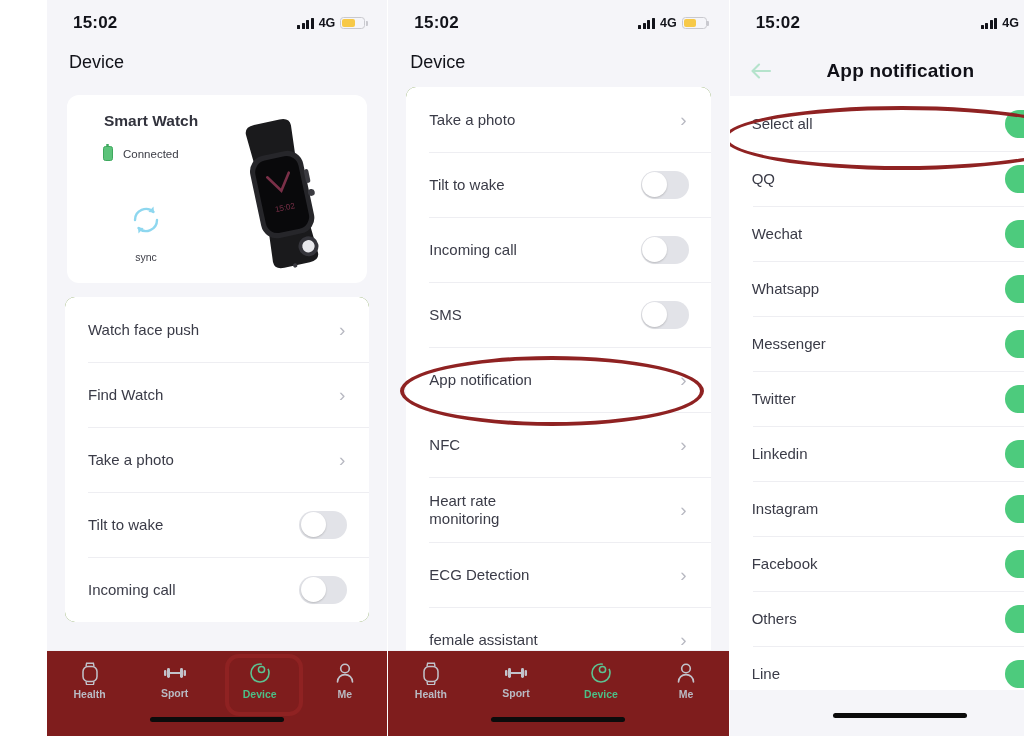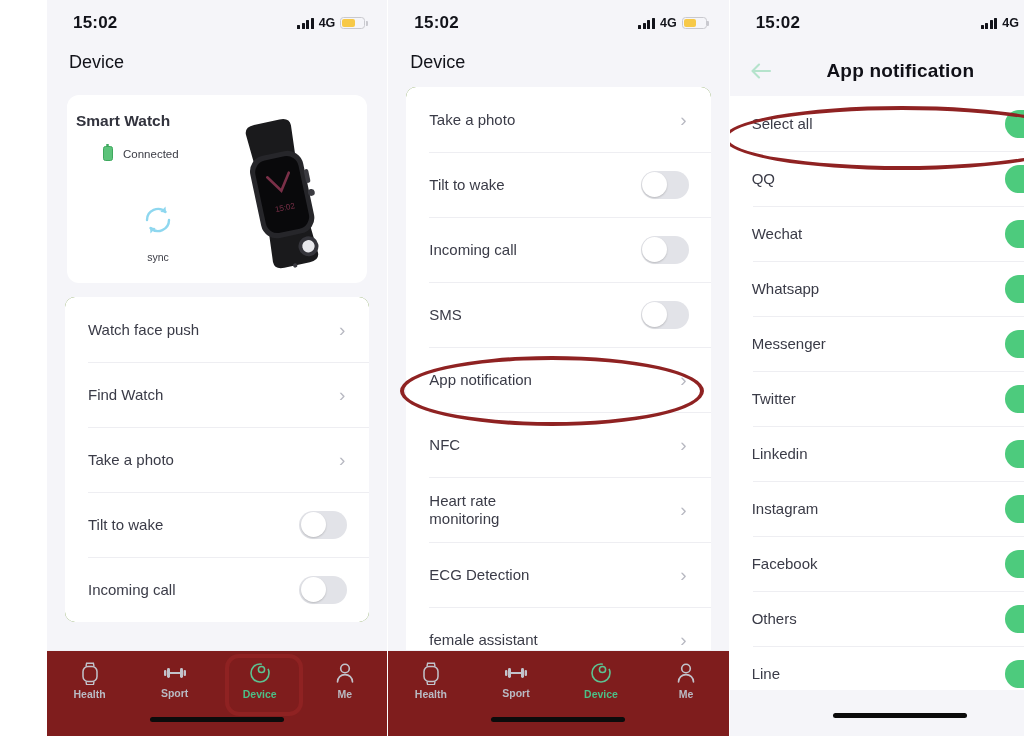--- a/index.html
+++ b/index.html
@@ -48,26 +48,26 @@
     width:26px;height:26px;display:flex;align-items:center;justify-content:center;
   }
   .navbar3 .title{font-size:19px;font-weight:bold;color:#101017;letter-spacing:.2px;}
 
   
   .card{background:#4d7c0f;border-radius:10px;margin:0 18px;overflow:hidden;}
   .card.flush{margin:0;border-radius:0;}
   .watchcard{
     background:#fff;border-radius:12px;margin:8px 20px 0 20px;height:188px;position:relative;
   }
-  .wc-title{position:absolute;left:9px;top:17px;font-size:15.5px;font-weight:bold;color:#32333d;}
+  .wc-title{position:absolute;left:37px;top:17px;font-size:15.5px;font-weight:bold;color:#32333d;}
   .wc-conn{position:absolute;left:36px;top:51px;display:flex;align-items:center;gap:10px;}
   .wc-conn span{font-size:11.5px;color:#3b3c45;}
   .batt-mini{width:8px;height:13px;border:1.3px solid #3fa85e;border-radius:2.5px;position:relative;background:#5cc37a;}
   .batt-mini::before{content:"";position:absolute;left:2px;top:-3px;width:3px;height:2px;background:#3fa85e;border-radius:1px;}
-  .wc-sync{position:absolute;left:74px;top:108px;text-align:center;}
+  .wc-sync{position:absolute;left:62px;top:108px;text-align:center;}
   .wc-sync .lbl{font-size:10.5px;color:#3b3c45;margin-top:10px;}
   .wc-watch{position:absolute;right:12px;top:24px;width:150px;height:150px;}
 
   .row{
     display:flex;align-items:center;justify-content:space-between;
     padding:0 22px 0 23px;background:#fff;position:relative;box-sizing:border-box;
   }
   .row + .row::before{
     content:"";position:absolute;left:23px;right:0;top:0;height:1px;background:#eeeef2;
   }

